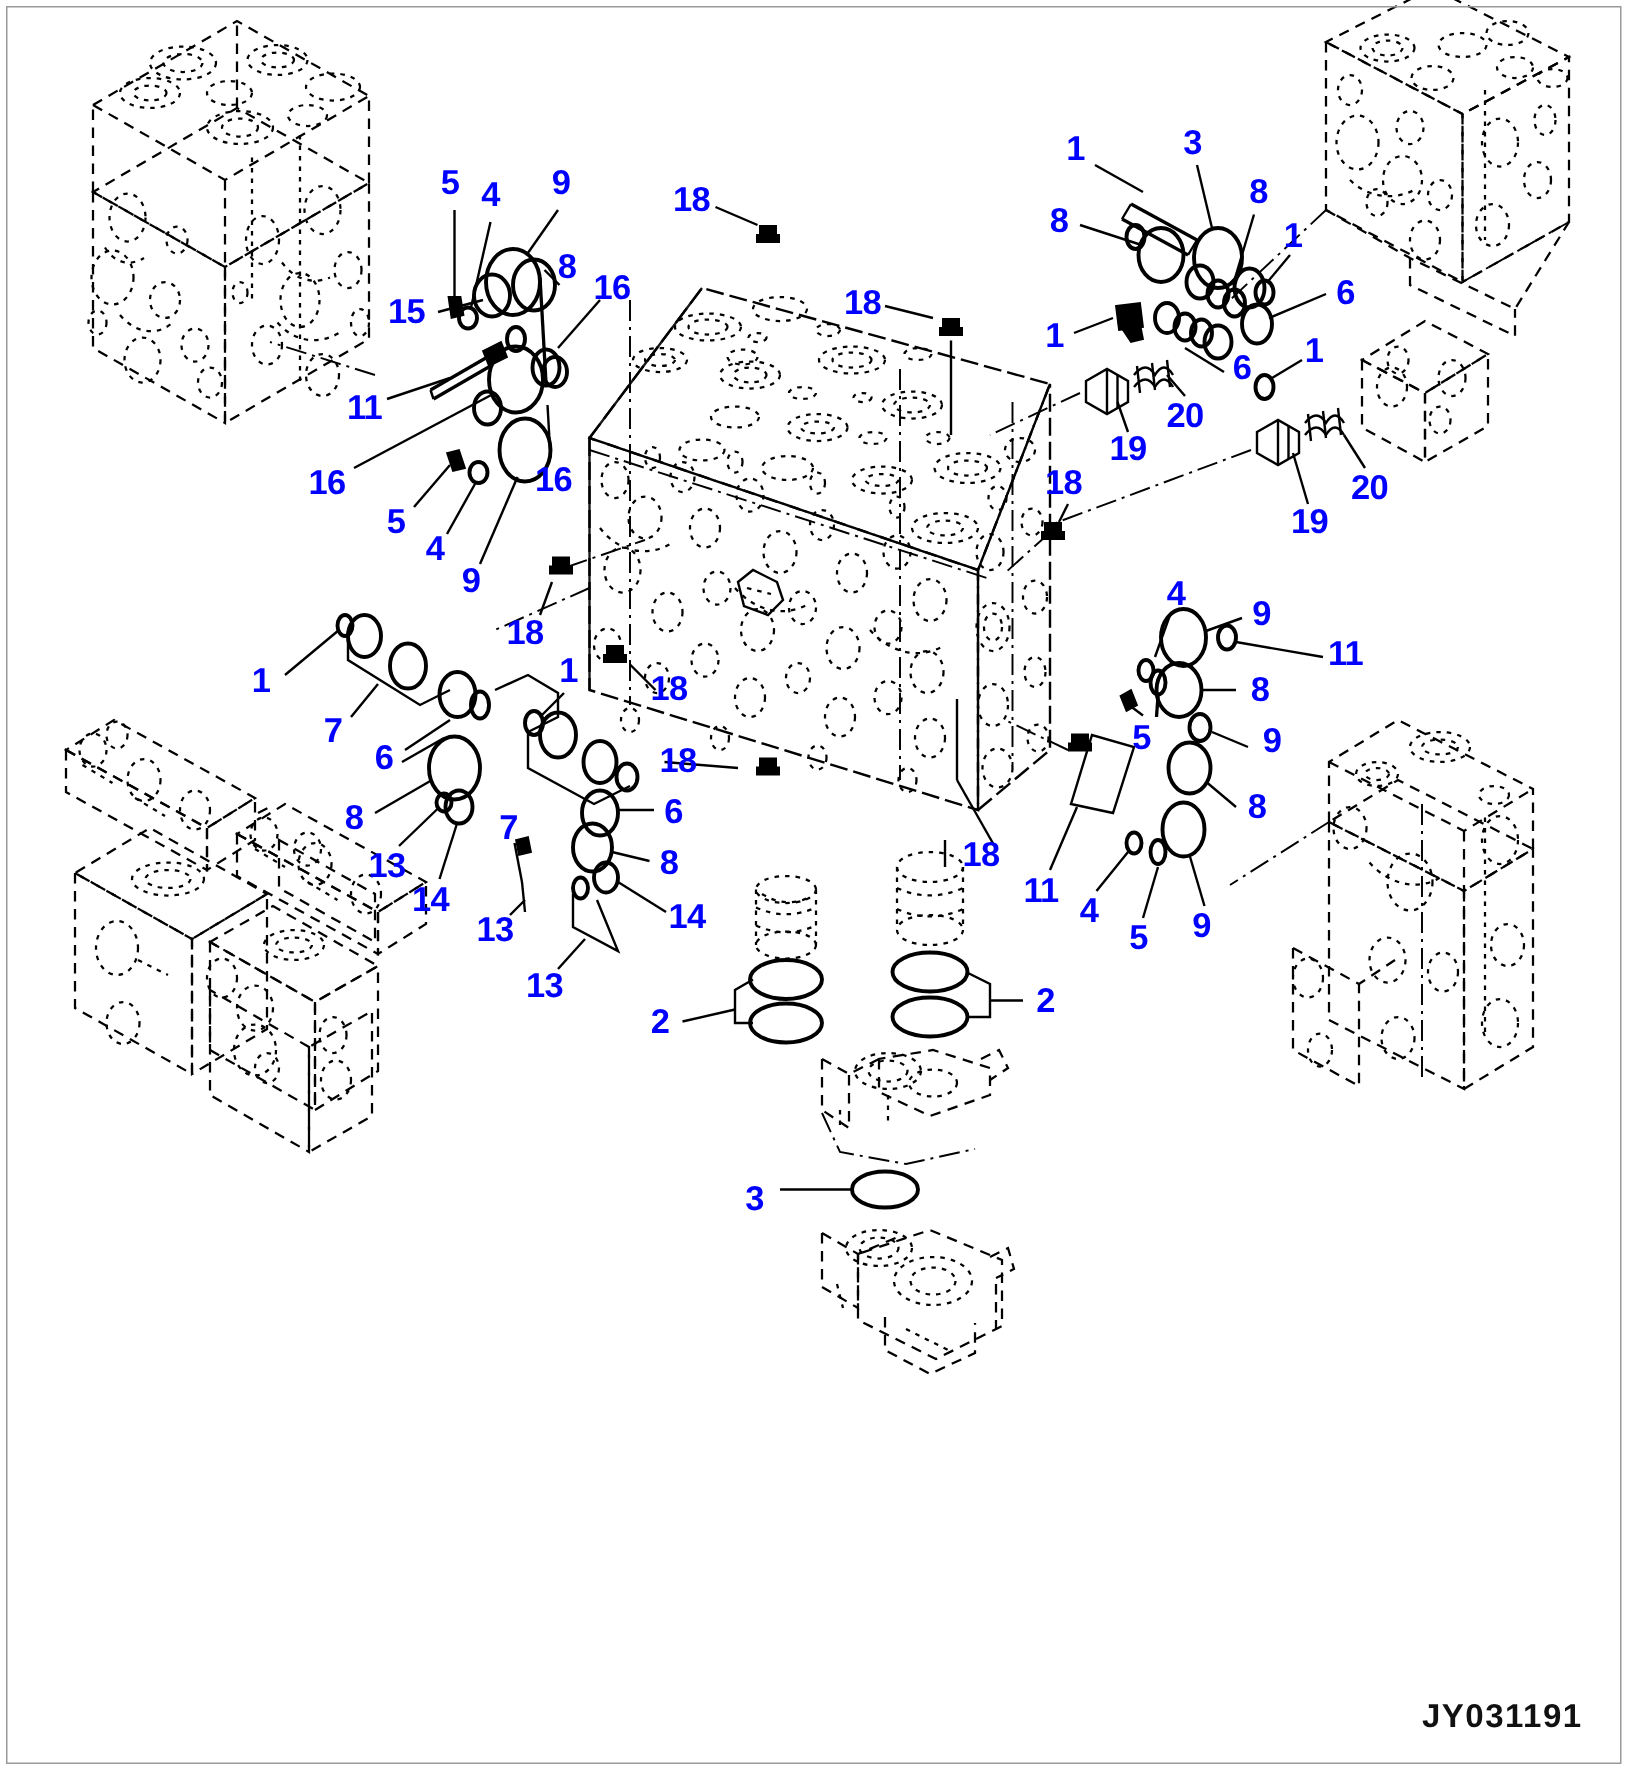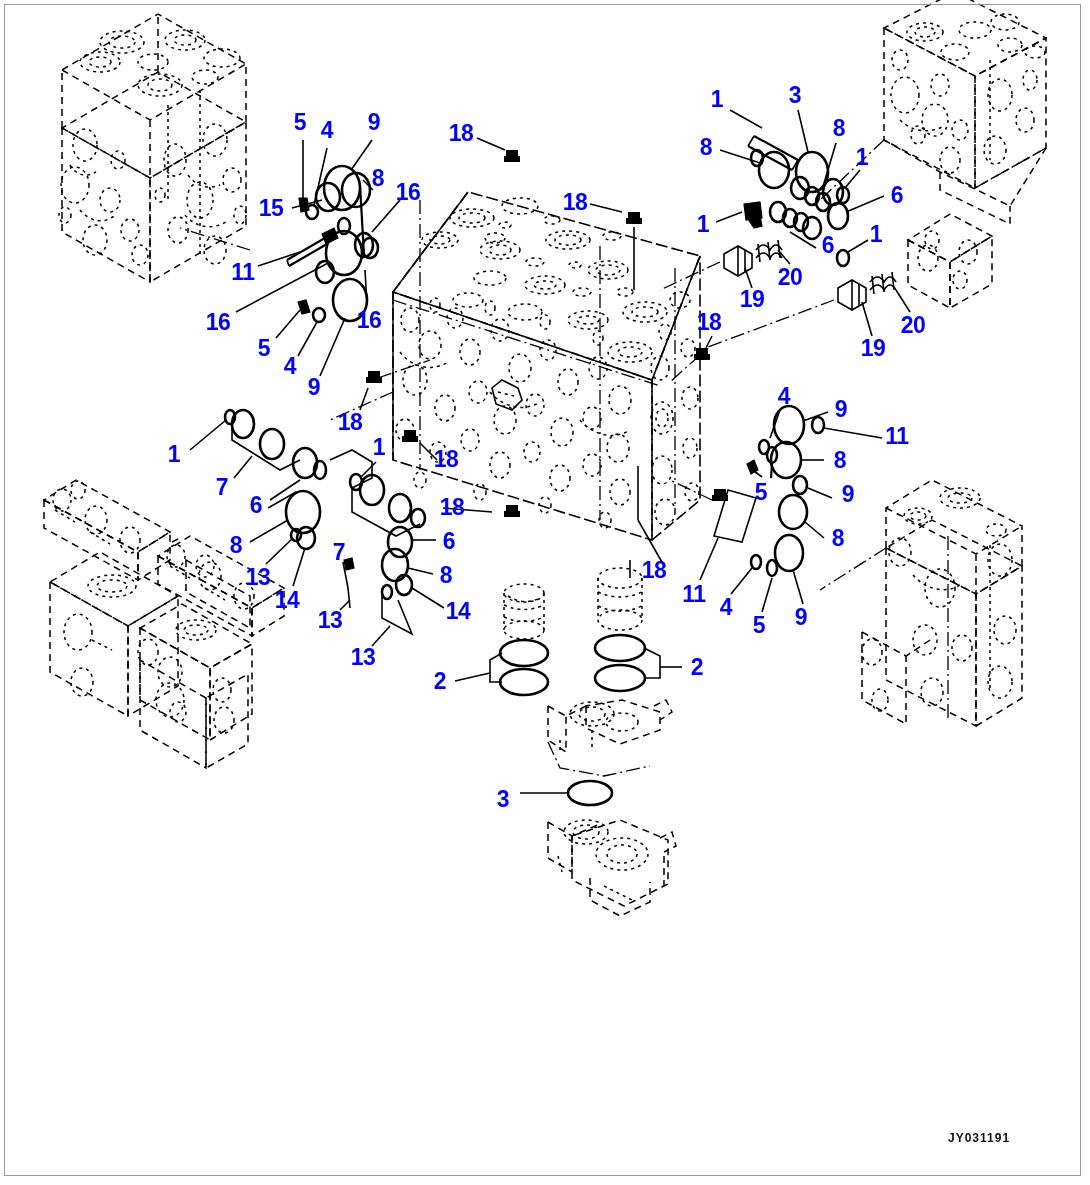--- a/index.html
+++ b/index.html
@@ -31,21 +31,21 @@
     white-space:nowrap;
     transform:translate(-50%,-50%);
     user-select:none;
   }
   #drawing-code{
     position:absolute;
     left:948px;top:1131px;
     color:#111111;
     font-family:"Liberation Sans",sans-serif;
     font-weight:bold;
-    font-size:12px;
+    font-size:22px;
     letter-spacing:1px;
     white-space:nowrap;
   }
 </style>
 </head>
 <body>
 
 <div id="page">
 
   <svg id="art" viewBox="0 0 1090 1185" xmlns="http://www.w3.org/2000/svg">

